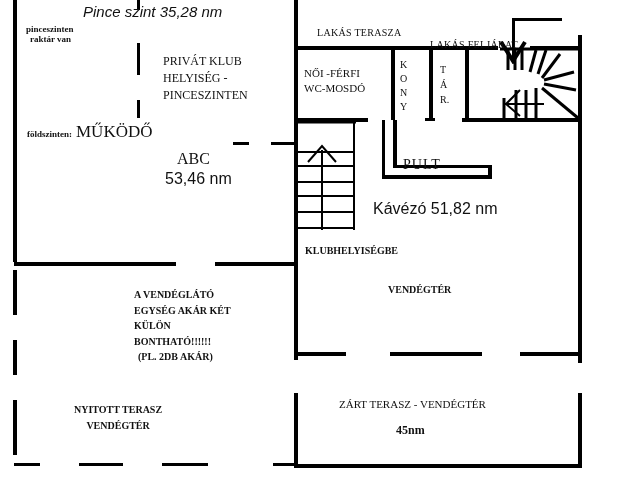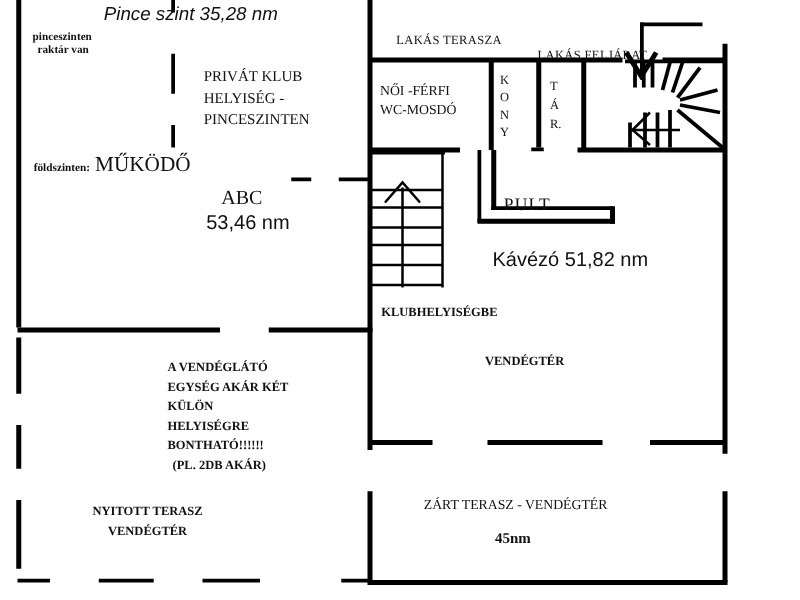--- a/index.html
+++ b/index.html
@@ -138,33 +138,32 @@
 </div>
 
 <div class="t" style="left:440px;top:62px;font-size:10px;line-height:15px;">
   <div>T</div>
   <div>Á</div>
   <div>R.</div>
 </div>
 
 <div class="t" style="left:403px;top:157px;font-size:14px;letter-spacing:1px;">PULT</div>
 
-<div class="t sans" style="left:373px;top:200px;font-size:16px;margin-left:21px;">Kávézó 51,82 nm</div>
+<div class="t sans" style="left:373px;top:200px;font-size:16px;">Kávézó 51,82 nm</div>
 
 <div class="t serif-b" style="left:305px;top:243px;font-size:10px;line-height:15px;">
   <div>KLUBHELYISÉGBE</div>
 </div>
 
 <div class="t serif-b" style="left:388px;top:284px;font-size:10px;">VENDÉGTÉR</div>
 
 <div class="t serif-b" style="left:134px;top:287px;font-size:10px;line-height:15.5px;">
   <div>A VENDÉGLÁTÓ</div>
   <div>EGYSÉG AKÁR KÉT</div>
   <div>KÜLÖN</div>
-  <div>HELYISÉGRE</div>
   <div>BONTHATÓ!!!!!!</div>
   <div style="padding-left:4px;">(PL. 2DB AKÁR)</div>
 </div>
 
 <div class="t serif-b" style="left:74px;top:402px;font-size:10px;line-height:16px;text-align:center;">
   <div>NYITOTT TERASZ</div>
   <div>VENDÉGTÉR</div>
 </div>
 
 <div class="t" style="left:339px;top:398px;font-size:11px;">ZÁRT TERASZ - VENDÉGTÉR</div>

